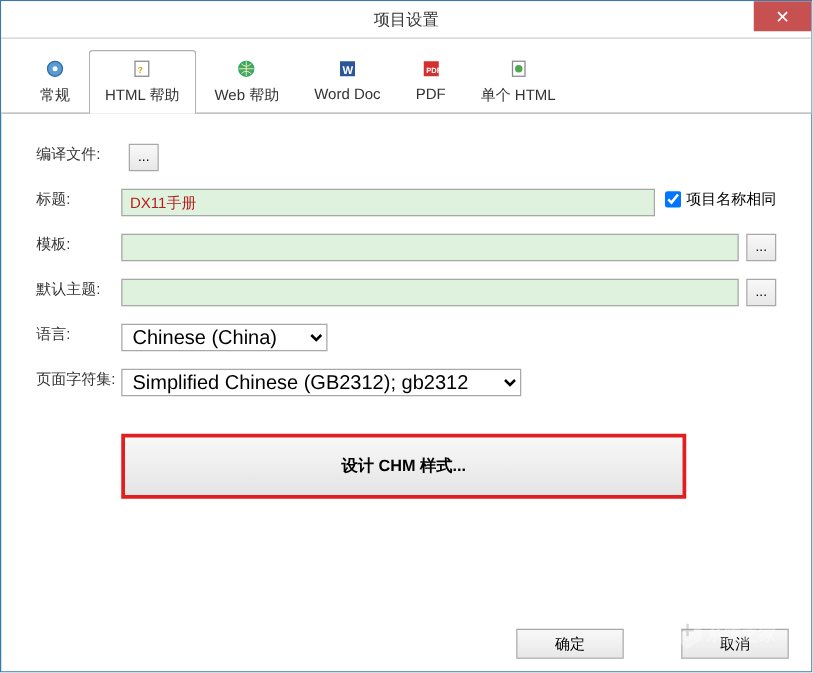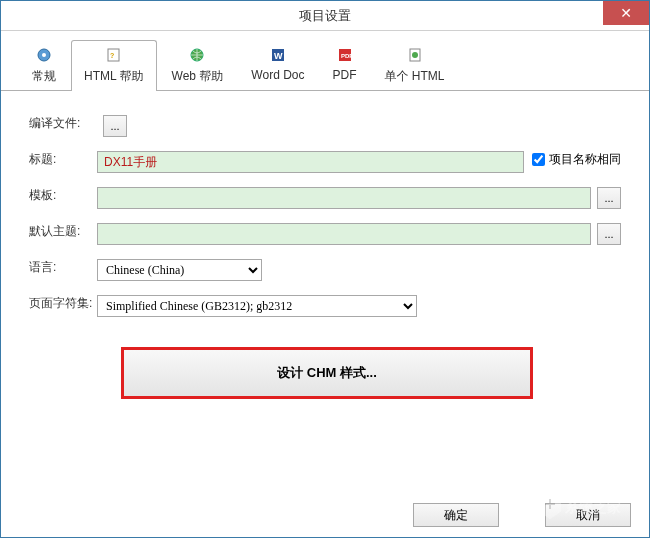--- a/index.html
+++ b/index.html
@@ -13,25 +13,25 @@
     .tab.active { border-color: #b0b0b0; background: #fff; border-radius: 3px 3px 0 0; text-align: right; }
     .tab-icon { width: 16px; height: 16px; display: inline-flex; align-items: center; justify-content: center; }
     .content { padding: 24px 28px 12px 28px; }
     .form-row { display: flex; align-items: flex-start; margin-bottom: 14px; }
     .form-label { width: 68px; color: #333; font-size: 12px; }
     .form-input { flex: 1; height: 22px; border: 1px solid #a8a8a8; background: #def2de; padding: 0 6px; font-size: 12px; color: #555; }
     .form-input.readonly { background: #def2de; color: #b91c1c; }
     .browse-btn { width: 24px; height: 22px; margin-left: 6px; border: 1px solid #a8a8a8; background: linear-gradient(#f8f8f8, #e8e8e8); cursor: pointer; font-size: 11px; display: flex; align-items: center; justify-content: center; }
     .checkbox-wrap { display: flex; align-items: center; gap: 4px; margin-left: 8px; }
     .checkbox { width: 13px; height: 13px; }
-    .select { height: 22px; border: 1px solid #a8a8a8; background: #fff; padding: 0 4px; font-size: 12px; font-family: Liberation Serif, serif; }
+    .select { height: 22px; border: 1px solid #a8a8a8; background: #fff; padding: 0 4px; font-size: 16px; }
     .select.lang { width: 165px; }
     .select.charset { width: 320px; }
     .big-btn-wrap { margin-top: 30px; margin-left: 68px; }
-    .big-btn { width: 412px; height: 52px; border: 3px solid #e02020; background: linear-gradient(#f8f8f8, #e4e4e4); font-size: 13px; font-weight: bold; cursor: pointer; margin-left: 24px; }
+    .big-btn { width: 452px; height: 52px; border: 3px solid #e02020; background: linear-gradient(#f8f8f8, #e4e4e4); font-size: 13px; font-weight: bold; cursor: pointer; }
     .footer { position: absolute; bottom: 10px; right: 18px; display: flex; gap: 6px; }
     .footer-btn { width: 86px; height: 24px; border: 1px solid #a8a8a8; background: linear-gradient(#f8f8f8, #e8e8e8); font-size: 12px; cursor: pointer; margin-left: 40px; }
     .watermark { position: absolute; bottom: 8px; right: 14px; opacity: 0.45; pointer-events: none; }
     .watermark svg { width: 110px; height: 40px; }
   </style>
 </head>
 <body>
 
 <div class="window">
   <div class="titlebar">

